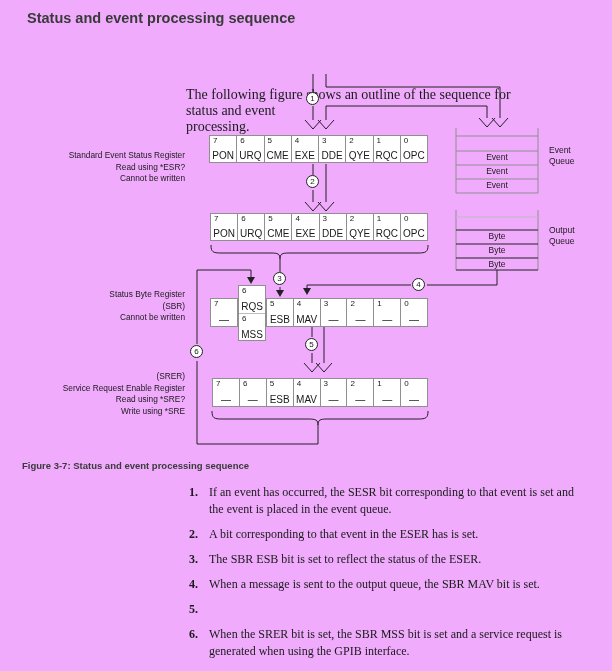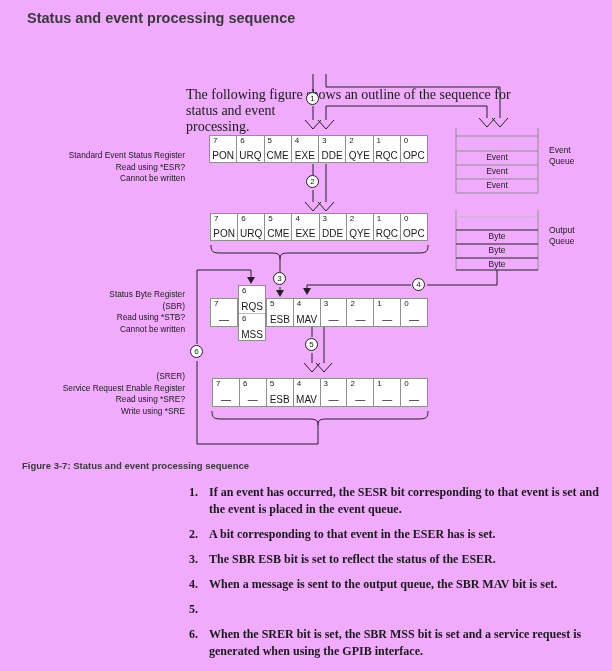--- a/index.html
+++ b/index.html
@@ -35,21 +35,21 @@
 
   
   .circ{position:absolute;width:13px;height:13px;border:1px solid #222;border-radius:50%;background:#fff;
         font-size:8px;display:flex;align-items:center;justify-content:center;z-index:4;box-sizing:border-box;}
 
   
   .steps{position:absolute;left:189px;top:484px;width:421px;z-index:2;
          font-family:"Liberation Serif",serif;font-size:12px;line-height:17px;}
   .step{display:flex;margin-bottom:8px;}
   .step .num{width:20px;font-weight:bold;flex:0 0 20px;}
-  .step .txt{white-space:pre-line;font-weight:bold;}
+  .step .txt{white-space:pre-line;}
 </style>
 </head>
 <body>
 
 <div class="page">
 
   <svg class="wires" width="612" height="671" viewBox="0 0 612 671">
     <g stroke="#222" stroke-width="1" fill="none">
 
       <path d="M313,74 V92"></path>
@@ -180,21 +180,20 @@
       </div>
     <div class="cell">
         <span class="bitnum">0</span>
         <span class="bitlbl">OPC</span>
       </div>
   </div>
 
   <div class="reglabels" style="top:289px;">
     <div class="r">Status Byte Register</div>
     <div class="r">(SBR)</div>
-    <div class="l">Read using *STB?</div>
     <div class="l">Cannot be written</div>
   </div>
 
   <div class="reg" style="left:210px;top:298px;width:28px;height:29px;">
     <div class="cell">
         <span class="bitnum">7</span>
         <span class="bitlbl">—</span>
       </div>
   </div>
 

